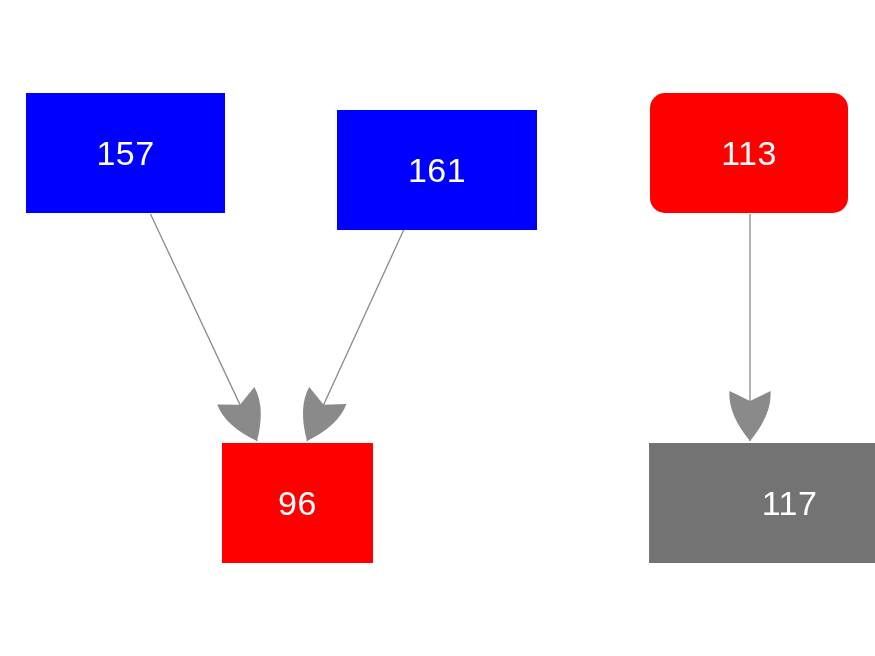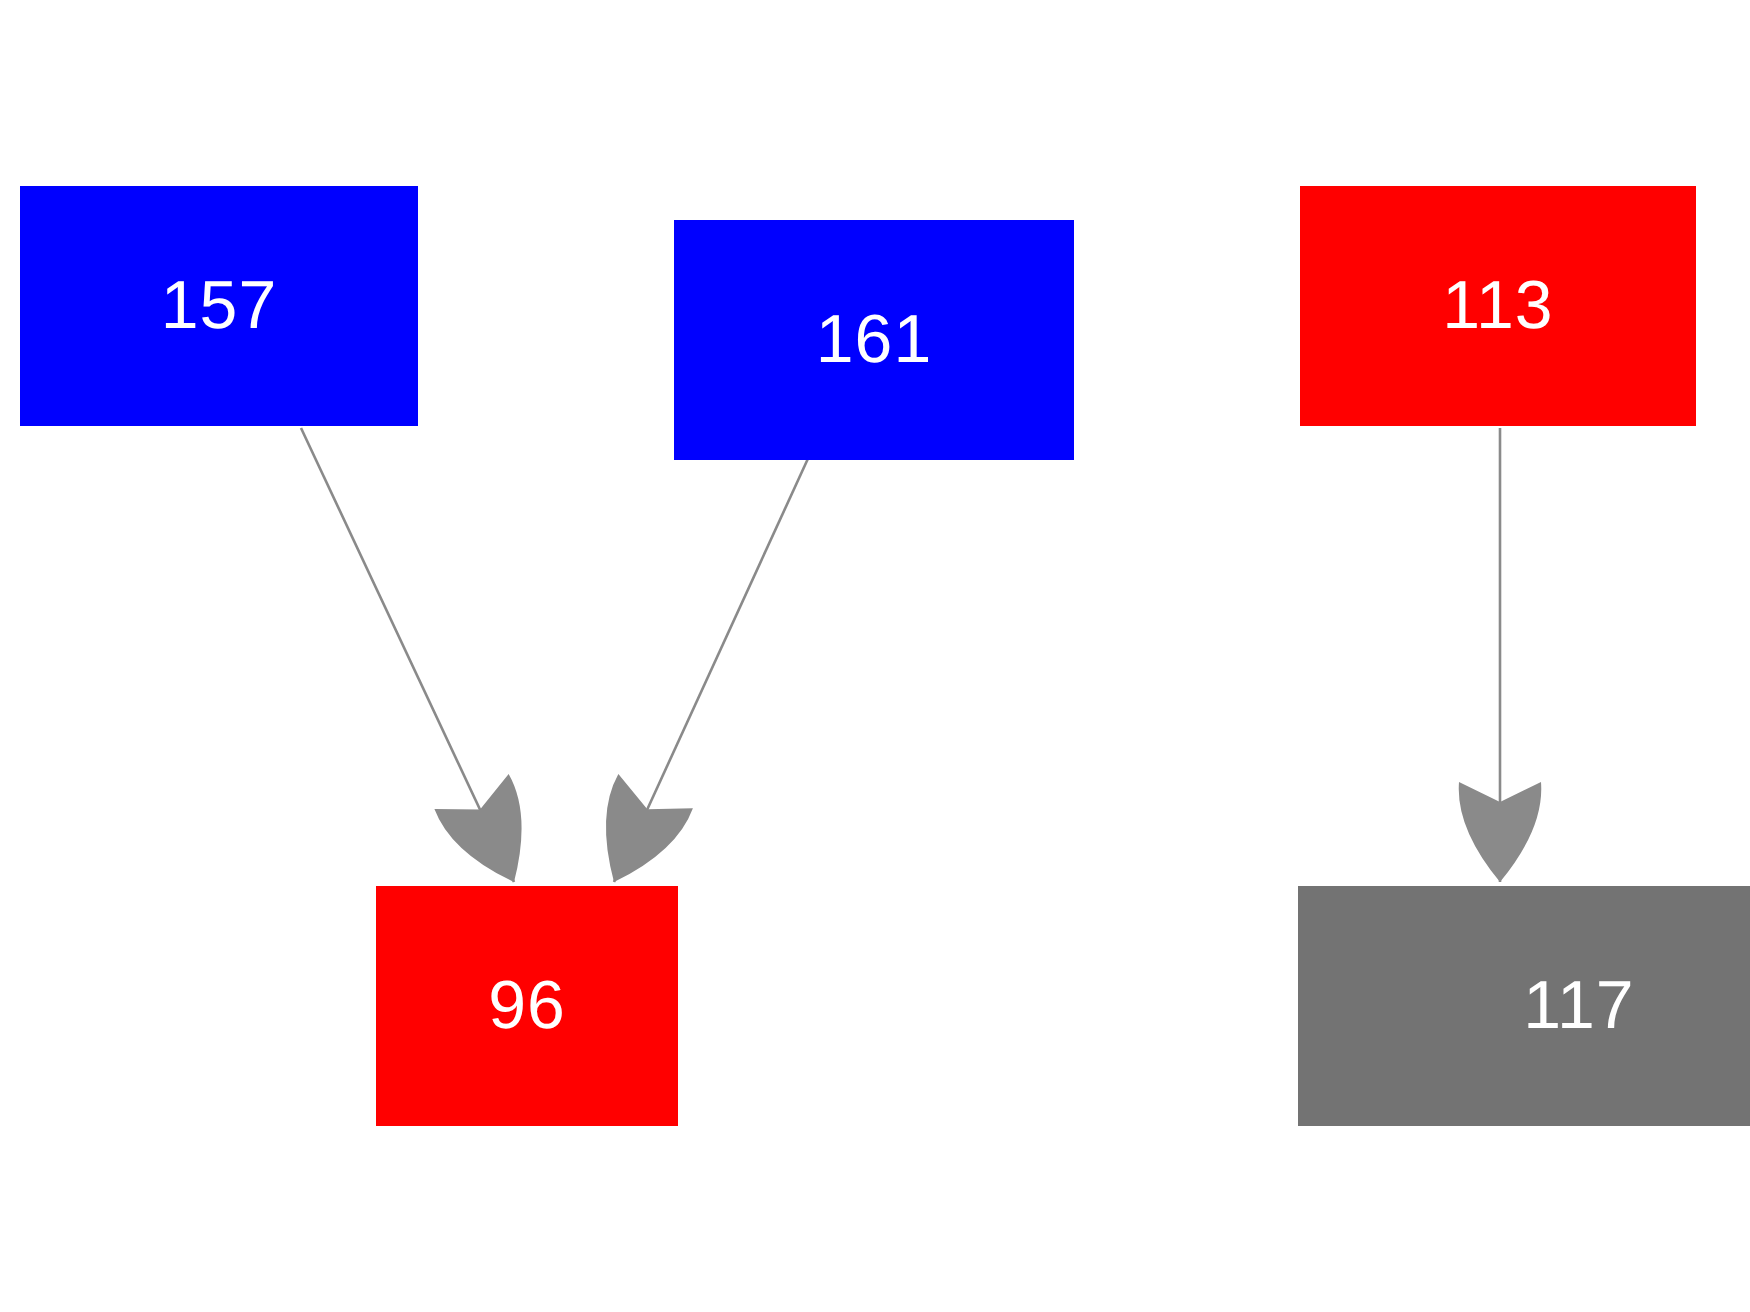--- a/index.html
+++ b/index.html
@@ -42,28 +42,28 @@
 
 <div class="canvas">
   <svg class="edge-layer" viewBox="0 0 875 656" xmlns="http://www.w3.org/2000/svg">
       <line x1="150.5" y1="214" x2="257" y2="441" stroke="#8a8a8a" stroke-width="1.3"></line>
       <path d="M 0 0 Q -27 -22.3 -50 -20.5 L -40 0 L -50 20.5 Q -27 22.3 0 0 Z" transform="translate(257,441) rotate(64.87)" fill="#8a8a8a"></path>
       <line x1="411" y1="214" x2="307" y2="441" stroke="#8a8a8a" stroke-width="1.3"></line>
       <path d="M 0 0 Q -27 -22.3 -50 -20.5 L -40 0 L -50 20.5 Q -27 22.3 0 0 Z" transform="translate(307,441) rotate(114.61)" fill="#8a8a8a"></path>
       <line x1="750" y1="214" x2="750" y2="441" stroke="#8a8a8a" stroke-width="1.3"></line>
       <path d="M 0 0 Q -27 -22.3 -50 -20.5 L -40 0 L -50 20.5 Q -27 22.3 0 0 Z" transform="translate(750,441) rotate(90.00)" fill="#8a8a8a"></path>
     </svg>
-<div class="graph-node" style="left: 10px; top: 93px; width: 199px; height: 120px; background: rgb(0, 0, 255);">
+<div class="graph-node" style="left: 26px; top: 93px; width: 199px; height: 120px; background: rgb(0, 0, 255);">
       <span class="node-label">157</span>
     </div>
     <div class="graph-node" style="left: 337px; top: 110px; width: 200px; height: 120px; background: rgb(0, 0, 255);">
       <span class="node-label">161</span>
     </div>
-    <div class="graph-node" style="left: 650px; top: 93px; width: 198px; height: 120px; background: rgb(255, 0, 0);">
+    <div class="graph-node" style="left: 650px; top: 93px; width: 198px; height: 120px; background: rgb(255, 0, 0); border-radius: 15px;">
       <span class="node-label">113</span>
     </div>
-    <div class="graph-node" style="left: 188px; top: 443px; width: 151px; height: 120px; background: rgb(255, 0, 0);">
+    <div class="graph-node" style="left: 222px; top: 443px; width: 151px; height: 120px; background: rgb(255, 0, 0);">
       <span class="node-label">96</span>
     </div>
     <div class="graph-node" style="left: 649px; top: 443px; width: 199px; height: 120px; background: #737373; padding-left: 41px;">
       <span class="node-label">117</span>
     </div>
   </div>
 
 </body></html>

